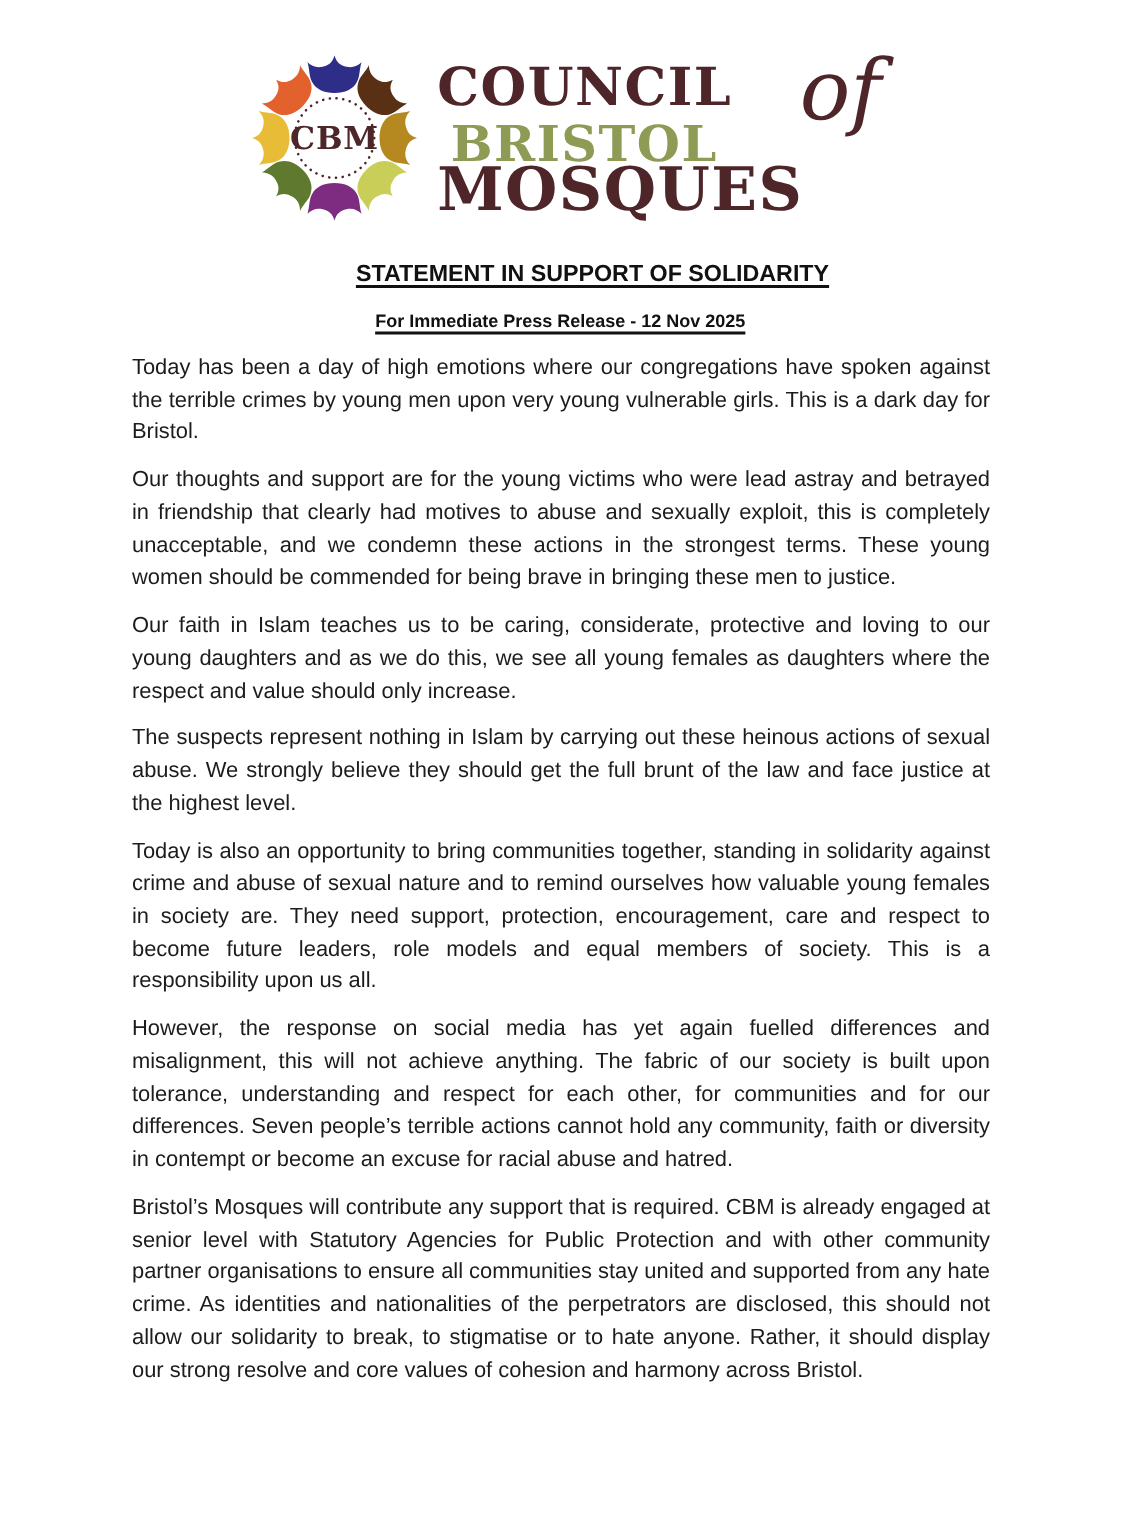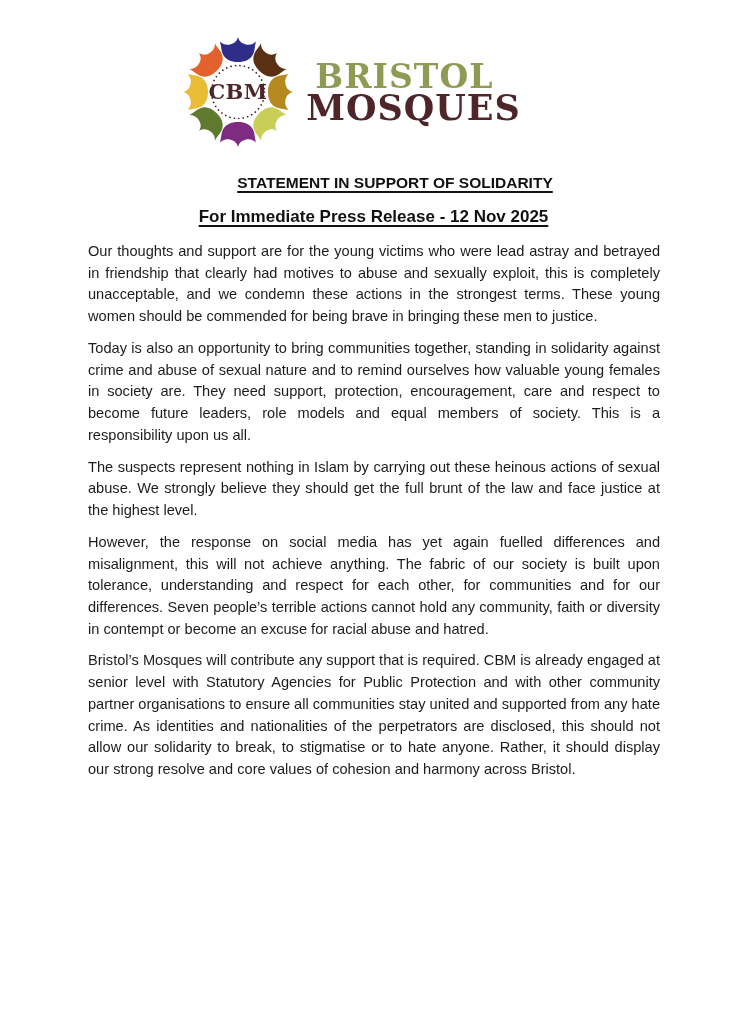--- a/index.html
+++ b/index.html
@@ -44,37 +44,37 @@
     top: -10px;
     right: -52px;
     font-size: 56px;
     font-weight: 400;
     font-style: italic;
     letter-spacing: 0;
     color: var(--maroon, #4e262a);
     line-height: 1;
   }
   .wm-bristol { color: var(--olive, #8e9b55); font-size: 33px; margin-left: 9px; }
-  .wm-mosques { color: var(--maroon, #4e262a); font-size: 35px; }
+  .wm-mosques { color: var(--maroon, #4e262a); font-size: 40px; }
   
   .title {
     margin: 22px 0 0 0;
     text-align: center;
     font-size: 15.5px;
     font-weight: bold;
     color: #111111;
     text-decoration: underline;
     text-underline-offset: 3px;
     text-decoration-thickness: 1.5px;
     padding-left: 43px;
   }
   .subtitle {
     margin: 15px 0 0 0;
     text-align: center;
-    font-size: 17px;
+    font-size: 12px;
     font-weight: bold;
     color: #111111;
     text-decoration: underline;
     text-underline-offset: 3px;
     text-decoration-thickness: 1.5px;
   }
   
   .statement-body { padding: 14px 87px 40px 88px; }
   .statement-body p {
     margin: 0 0 10px 0;
@@ -115,30 +115,36 @@
           </g>
         <g transform="rotate(315)">
             <path d="M0,-55 C-1.5,-50 -4,-48.5 -8,-47.5 C-12,-46.5 -15.5,-48 -18,-50.5 C-16.5,-45.5 -17,-41 -15,-37.5 C-12.5,-32.5 -7,-30 0,-30 C7,-30 12.5,-32.5 15,-37.5 C17,-41 16.5,-45.5 18,-50.5 C15.5,-48 12,-46.5 8,-47.5 C4,-48.5 1.5,-50 0,-55 Z" fill="#e2612d"></path>
           </g>
       </g>
       <circle r="26.5" fill="#ffffff" stroke="#4e262a" stroke-width="1.7" stroke-dasharray="0.1 4.4" stroke-linecap="round"></circle>
       <text class="monogram-text" x="0" y="7" text-anchor="middle">CBM</text>
     </svg>
 
     <div class="wordmark">
+      <div class="wm-row1">
+        <span class="wm-council">COUNCIL</span>
+        <span class="wm-of">of</span>
+      </div>
       <div class="wm-bristol">BRISTOL</div>
       <div class="wm-mosques">MOSQUES</div>
     </div>
   </header>
 
   <h1 class="title">STATEMENT IN SUPPORT OF SOLIDARITY</h1>
 
   <h2 class="subtitle">For Immediate Press Release - 12 Nov 2025</h2>
 
   <main class="statement-body">
+      <p>Today has been a day of high emotions where our congregations have spoken against the terrible crimes by young men upon very young vulnerable girls. This is a dark day for Bristol.</p>
       <p>Our thoughts and support are for the young victims who were lead astray and betrayed in friendship that clearly had motives to abuse and sexually exploit, this is completely unacceptable, and we condemn these actions in the strongest terms. These young women should be commended for being brave in bringing these men to justice.</p>
+      <p>Our faith in Islam teaches us to be caring, considerate, protective and loving to our young daughters and as we do this, we see all young females as daughters where the respect and value should only increase.</p>
+      <p>The suspects represent nothing in Islam by carrying out these heinous actions of sexual abuse. We strongly believe they should get the full brunt of the law and face justice at the highest level.</p>
       <p>Today is also an opportunity to bring communities together, standing in solidarity against crime and abuse of sexual nature and to remind ourselves how valuable young females in society are. They need support, protection, encouragement, care and respect to become future leaders, role models and equal members of society. This is a responsibility upon us all.</p>
-      <p>The suspects represent nothing in Islam by carrying out these heinous actions of sexual abuse. We strongly believe they should get the full brunt of the law and face justice at the highest level.</p>
       <p>However, the response on social media has yet again fuelled differences and misalignment, this will not achieve anything. The fabric of our society is built upon tolerance, understanding and respect for each other, for communities and for our differences. Seven people’s terrible actions cannot hold any community, faith or diversity in contempt or become an excuse for racial abuse and hatred.</p>
       <p>Bristol’s Mosques will contribute any support that is required. CBM is already engaged at senior level with Statutory Agencies for Public Protection and with other community partner organisations to ensure all communities stay united and supported from any hate crime. As identities and nationalities of the perpetrators are disclosed, this should not allow our solidarity to break, to stigmatise or to hate anyone. Rather, it should display our strong resolve and core values of cohesion and harmony across Bristol.</p>
     </main>
 
 </div>
 
 </body></html>

